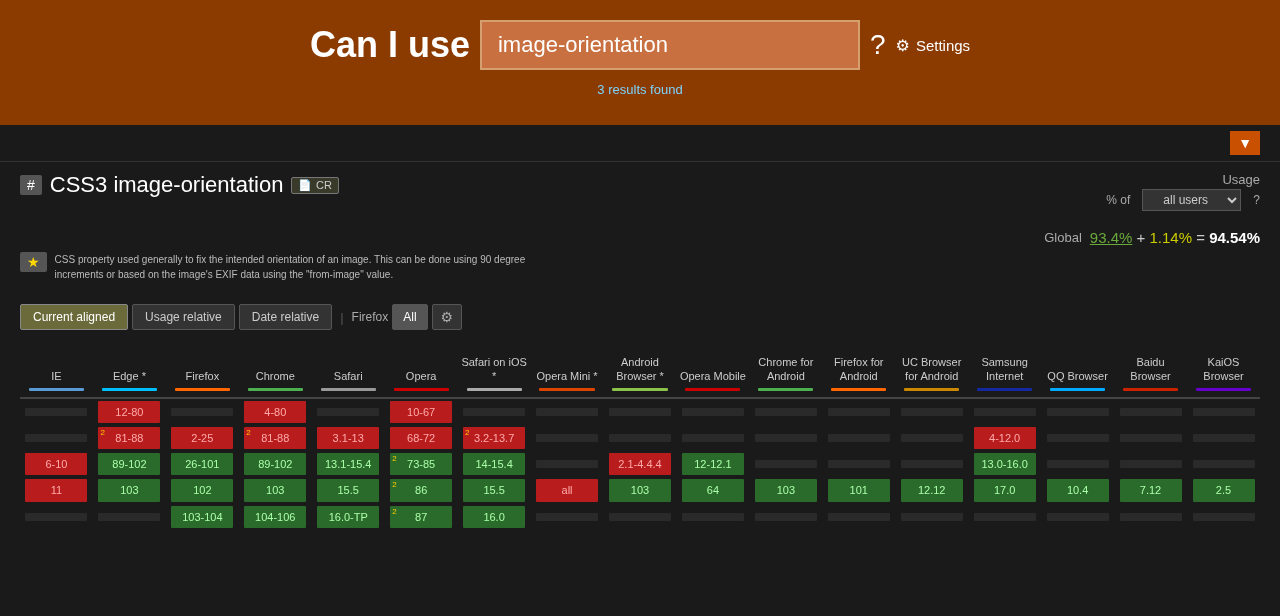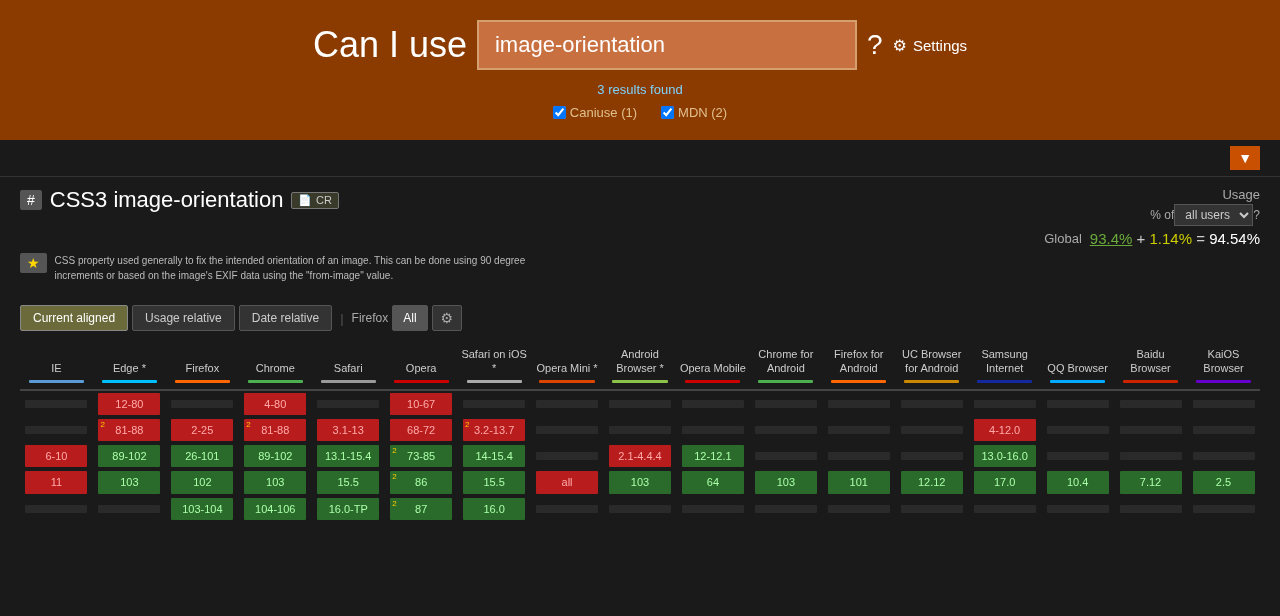--- a/index.html
+++ b/index.html
@@ -14,21 +14,21 @@
     .header-top {
       display: flex;
       align-items: center;
       justify-content: center;
       gap: 10px;
       margin-bottom: 12px;
     }
     .can-text {
       font-size: 36px;
       color: #fff;
-      font-weight: normal;
+      font-weight: bold;
     }
     .search-input {
       width: 380px;
       padding: 10px 16px;
       font-size: 22px;
       background: #c87040;
       border: 2px solid #d4a070;
       color: #fff;
       outline: none;
     }
@@ -125,38 +125,38 @@
     }
     .usage-panel {
       text-align: right;
       min-width: 320px;
     }
     .usage-label { color: #aaa; font-size: 13px; margin-bottom: 2px; }
     .usage-selector {
       display: flex;
       align-items: center;
       justify-content: flex-end;
-      gap: 0;
-      margin-bottom: 4px;
+      gap: 12px;
+      margin-bottom: 18px;
     }
     .usage-selector span { color: #aaa; font-size: 12px; }
     .usage-select {
       background: #333;
       color: #ccc;
       border: 1px solid #555;
-      padding: 2px 6px;
+      padding: 2px 16px;
       font-size: 12px;
     }
     .usage-numbers {
       font-size: 15px;
     }
     .global-label { color: #aaa; font-size: 13px; }
     .usage-green { color: #6aaa3a; text-decoration: underline; }
     .usage-yellow { color: #cccc00; }
-    .usage-total { color: #fff; font-weight: normal; }
+    .usage-total { color: #fff; font-weight: bold; }
 
     
     .feature-desc {
       color: #bbb;
       font-size: 10px;
       line-height: 1.5;
       margin-bottom: 12px;
       max-width: 500px;
     }
 
@@ -217,20 +217,21 @@
       font-size: 11px;
       color: #ccc;
       font-weight: normal;
       border-bottom: 2px solid #444;
       position: relative;
       width: 70px;
     }
     .browser-table th .browser-name {
       display: block;
       line-height: 1.3;
+      margin-top: 9px;
     }
     .browser-indicator {
       display: block;
       height: 3px;
       width: 80%;
       margin: 4px auto 0 auto;
       border-radius: 1px;
     }
     .ind-ie { background: #5b9bd5; }
     .ind-edge { background: #00bfff; }
@@ -278,30 +279,20 @@
   <div class="header-top">
     <span class="can-text">Can I use</span>
     <input class="search-input" type="text" id="search-input" value="image-orientation" style="">
     <span class="question-mark">?</span>
     <button class="settings-btn">
       <span class="gear-icon">⚙</span>
       <span>Settings</span>
     </button>
   </div>
   <div class="results-found">3 results found</div>
-  <div class="filter-checkboxes">
-    <label>
-      <input type="checkbox" checked="" style="">
-      <span>Caniuse (1)</span>
-    </label>
-    <label>
-      <input type="checkbox" checked="" style="">
-      <span>MDN (2)</span>
-    </label>
-  </div>
 </div>
 
 <div class="filter-bar">
   <button class="filter-icon-btn">▼</button>
 </div>
 
 <div class="main-content">
 
   <div style="display:flex; gap:12px; align-items:flex-start; margin-bottom:6px;">
     <div style="display:flex; flex-direction:column; gap:4px;">

